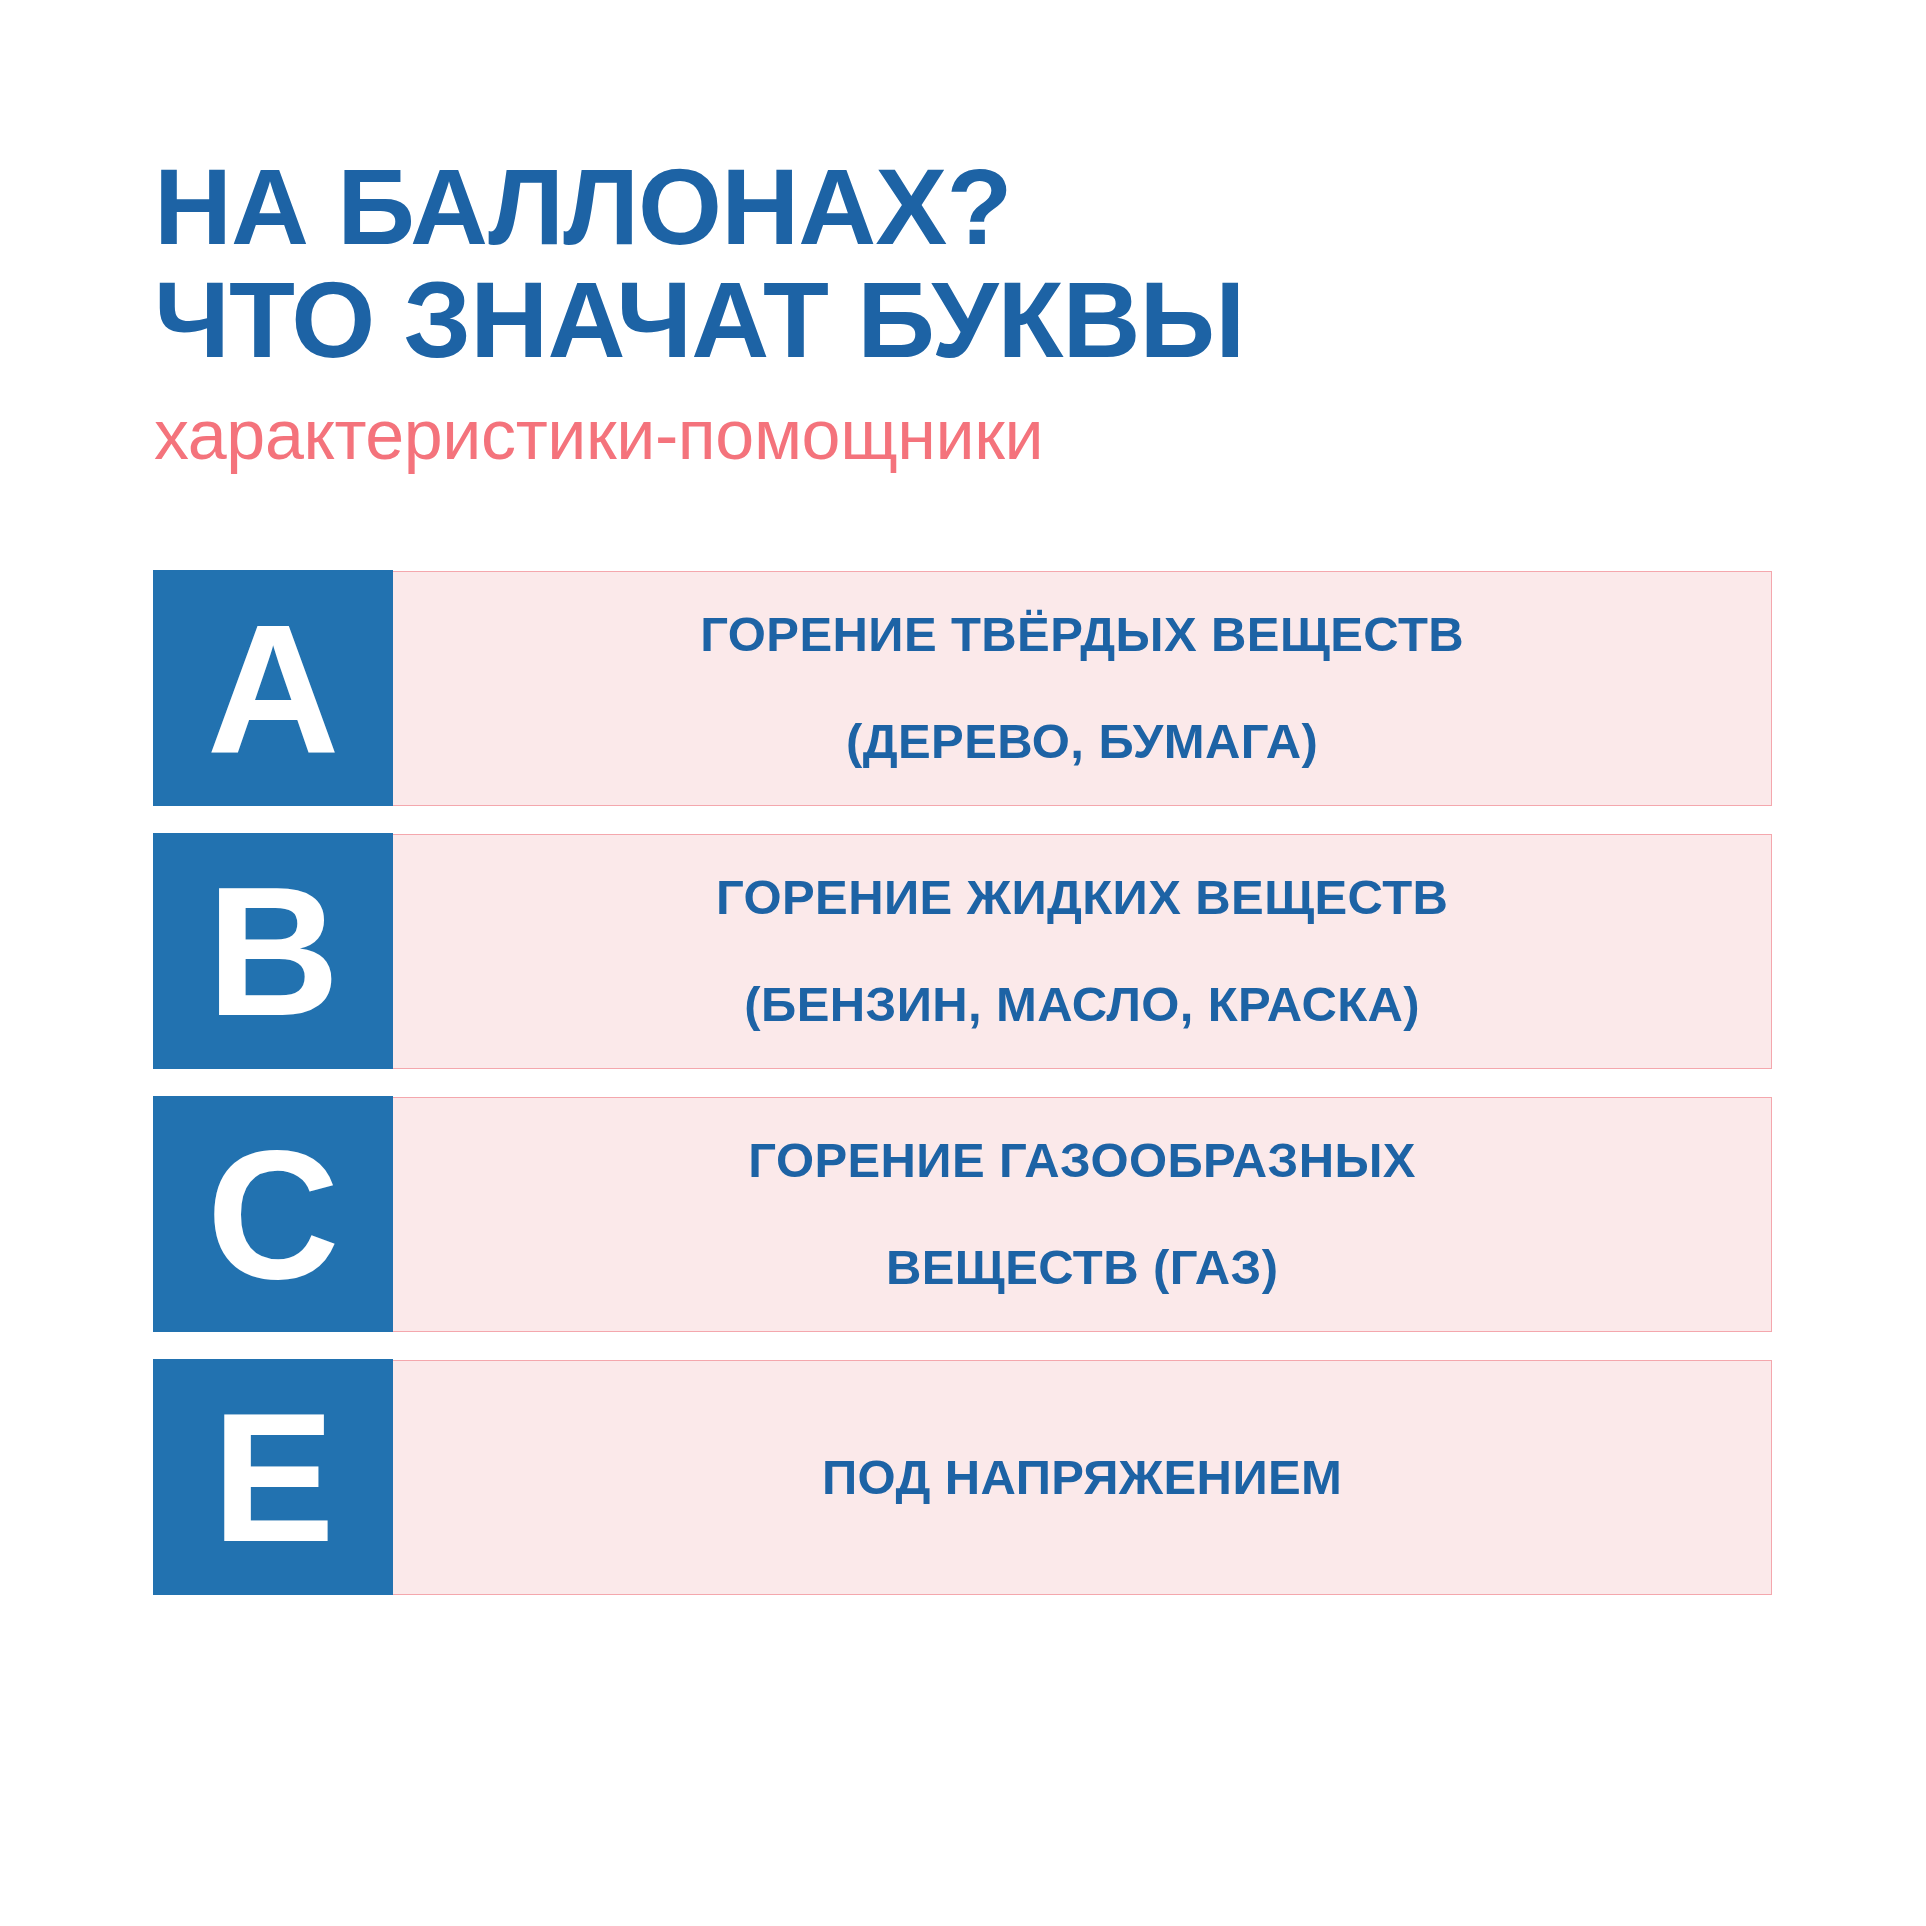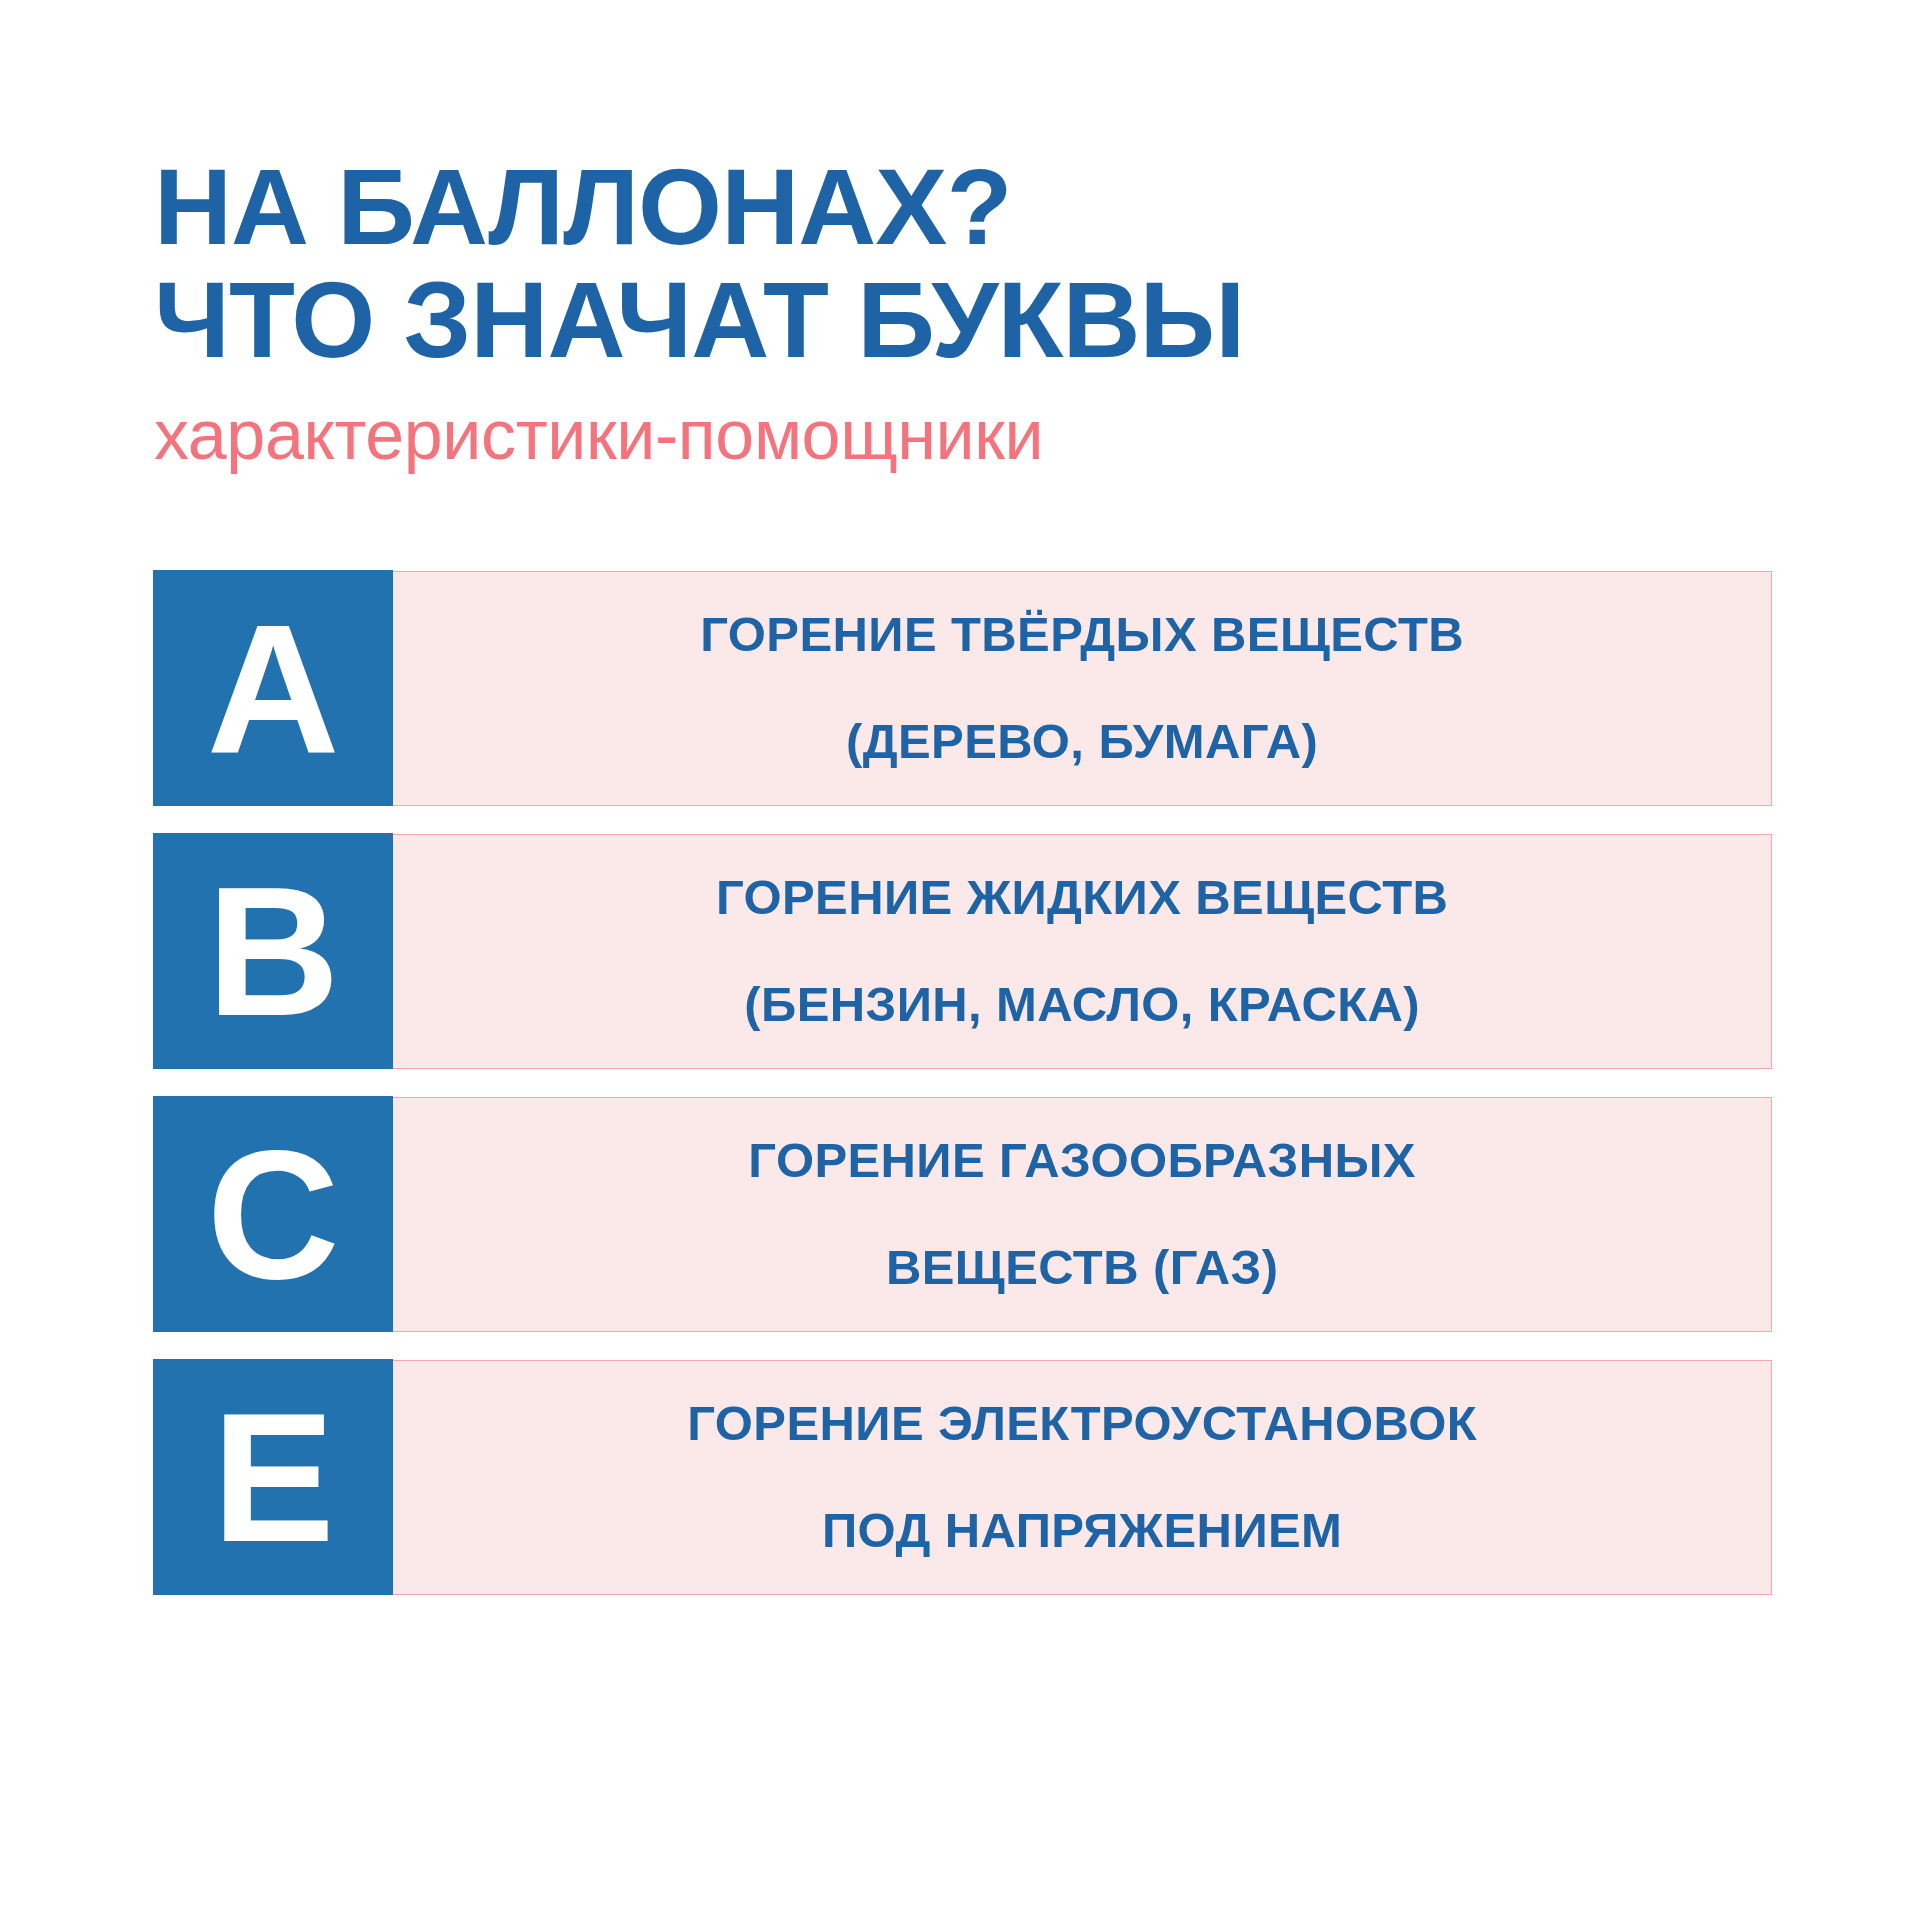--- a/index.html
+++ b/index.html
@@ -135,20 +135,19 @@
       <div class="row-letter">C</div>
       <div class="row-text">
         <span>ГОРЕНИЕ ГАЗООБРАЗНЫХ</span>
         <span>ВЕЩЕСТВ (ГАЗ)</span>
       </div>
     </div>
 
     <div class="row">
       <div class="row-letter">E</div>
       <div class="row-text">
-        <span>ГОРЕНИЕ ЭЛЕКТРОУСТАНОВОК</span>
         <span>ПОД НАПРЯЖЕНИЕМ</span>
       </div>
     </div>
 
   </div>
 </div>
 
 
 </body></html>

